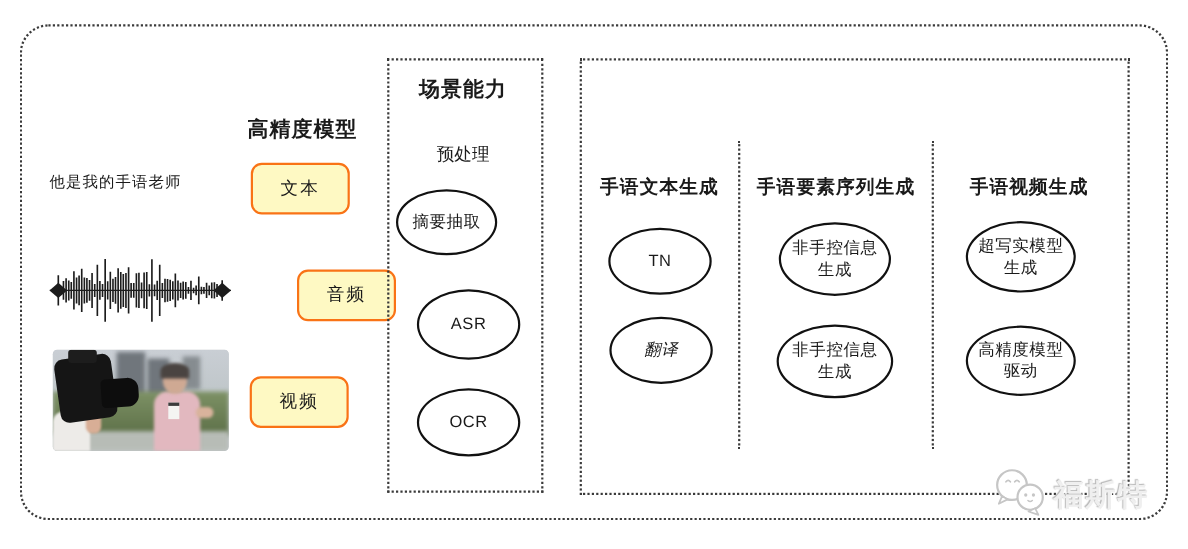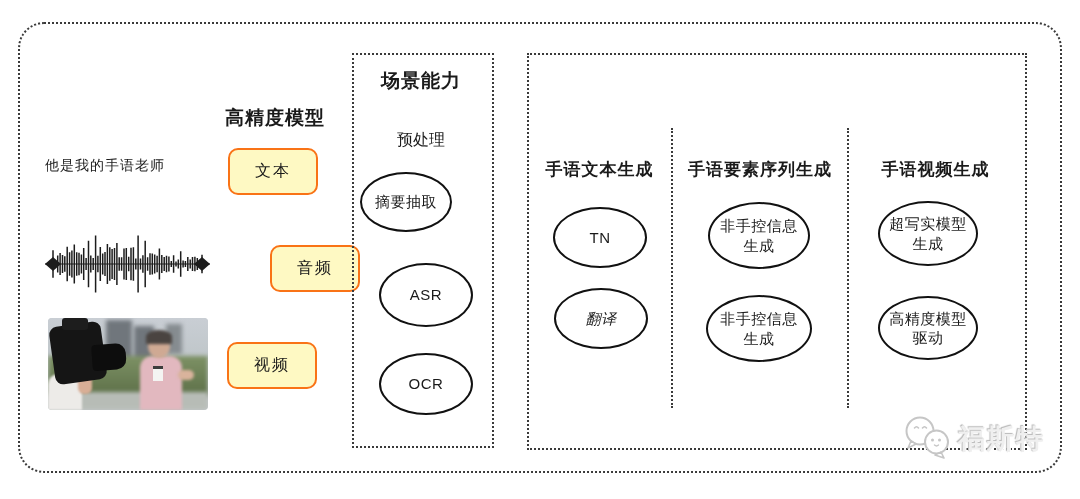--- a/index.html
+++ b/index.html
@@ -45,21 +45,21 @@
   .vt-reporter-arm{position:absolute;left:130px;top:52px;width:16px;height:10px;border-radius:5px;background:#d9b39c;filter:blur(1.5px);}
   .vt-reporter-head{position:absolute;left:100px;top:16px;width:22px;height:24px;border-radius:50%;background:#cfa993;filter:blur(1.5px);}
   .vt-reporter-hair{position:absolute;left:98px;top:12px;width:26px;height:14px;border-radius:50% 50% 0 0;background:#4a4441;filter:blur(1.5px);}
   .vt-mic{position:absolute;left:105px;top:48px;width:10px;height:12px;background:#f4f4f2;border-top:3px solid #3c3c3c;filter:blur(.6px);}
   .vt-cam-body{position:absolute;left:4px;top:6px;width:52px;height:58px;border-radius:8px;background:#151515;transform:rotate(-8deg);}
   .vt-cam-lens{position:absolute;left:44px;top:26px;width:34px;height:26px;border-radius:4px 10px 10px 4px;background:#0d0d0d;transform:rotate(-4deg);}
   .vt-cam-top{position:absolute;left:14px;top:0px;width:26px;height:12px;border-radius:3px;background:#1d1d1d;}
   .vt-shirt{position:absolute;left:0;top:56px;width:34px;height:36px;border-radius:10px 14px 0 0;background:#edebe8;filter:blur(.8px);}
   .vt-hand{position:absolute;left:30px;top:54px;width:14px;height:22px;border-radius:6px;background:#d8ae96;filter:blur(.8px);}
   
-  .watermark{position:absolute;left:901px;top:413px;display:flex;align-items:center;gap:3px;z-index:5;}
+  .watermark{position:absolute;left:901px;top:423px;display:flex;align-items:center;gap:3px;z-index:5;}
   .wm-text{
     font-size:27px;font-weight:700;letter-spacing:2px;color:#efefef;
     text-shadow:-1px -1px 1px #b9b9b9,1px 1px 0 #ffffff,0 0 1px #cccccc;
   }
 </style>
 </head>
 <body>
 
 <div class="canvas">
 

